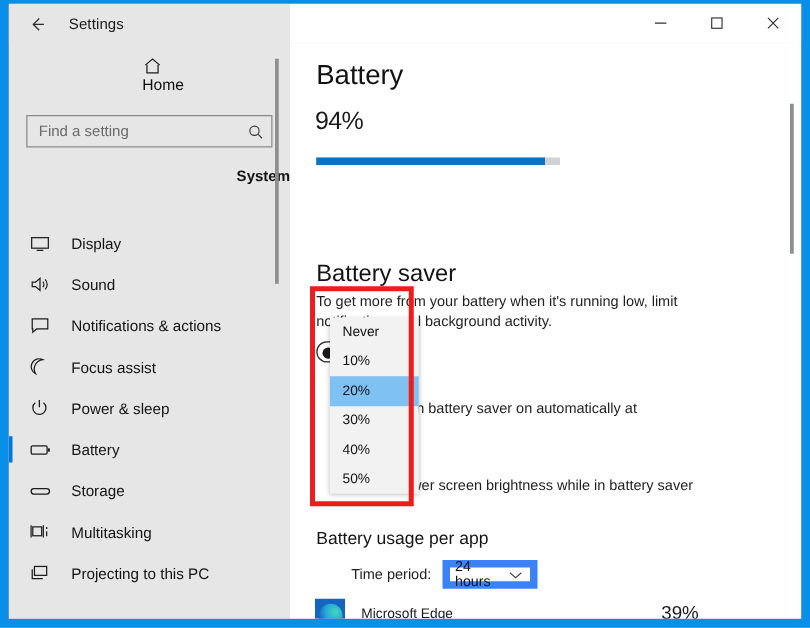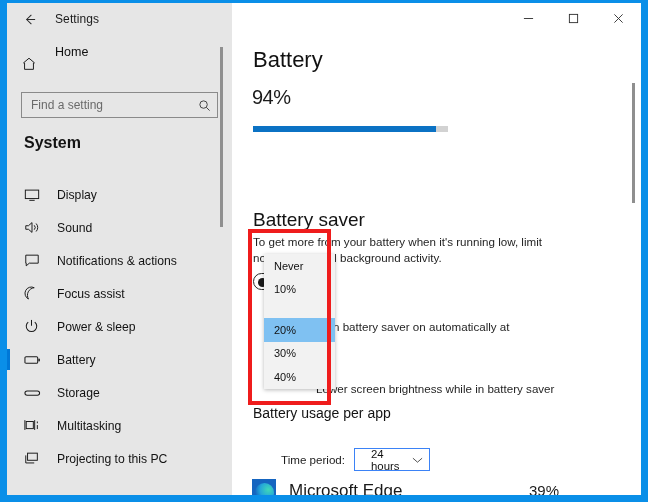--- a/index.html
+++ b/index.html
@@ -58,24 +58,25 @@
   .wbtn svg { display: block; }
 
   
   .sidebar {
     position: absolute;
     left: 0; top: 32px;
     width: 225px; height: 460px;
     background: #e6e6e6;
   }
   .home-row {
-    display: flex; 
+    display: flex; align-items: center;
     height: 38px;
     padding-left: 14px;
     margin-top: 10px;
+    flex-direction: column;
   }
   .home-row .ico { width: 26px; color: #1d1d1d; display:flex; align-items:center;}
   .home-row .lbl { font-size: 12.5px; color: #0f0f0f; margin-left: 8px; }
 
   .search-wrap {
     margin: 9px 14px 0 14px;
     height: 26px;
     border: 1px solid #8a8a8a;
     background: #e6e6e6;
     display: flex; align-items: center;
@@ -85,21 +86,21 @@
     flex: 1; border: 0; outline: 0;
     background: transparent;
     font-family: "Liberation Sans", sans-serif;
     font-size: 12px; color: #5d5d5d;
   }
   .search-wrap input::placeholder { color: #6a6a6a; }
   .search-ico { color: #3a3a3a; display: flex; align-items: center; }
 
   .group-title {
     margin: 16px 0 0 17px;
-    font-size: 16px; font-weight: bold; color: #141414;
+    font-size: 12px; font-weight: bold; color: #141414; text-align: right;
   }
 
   .nav {
     position: absolute;
     top: 143px; left: 0;
     width: 225px; height: 317px;
     overflow: hidden;
   }
   .nav-item {
     position: relative;
@@ -202,48 +203,48 @@
     width: 71px;
     background: #f2f2f2;
     box-shadow: 0 1px 4px rgba(0,0,0,.28);
   }
   .dd-item {
     height: 23.5px;
     display: flex; align-items: center;
     padding-left: 10px;
     font-size: 11px; color: #111;
   }
-  .dd-item.active { background: #7fc1f2; margin-top: 17px; }
+  .dd-item.active { background: #7fc1f2; }
   .dd-wrap {
     position: absolute; left: 241px; top: 226px;
     width: 83px; height: 176px;
   }
   .red-box {
     position: absolute; left: 0; top: 0;
     width: 83px; height: 176px;
     border: 4px solid #ef1c1c;
     pointer-events: none;
   }
 
   .usage-title {
-    position: absolute; left: 21px; top: 370px;
+    position: absolute; left: 21px; top: 387px;
     font-size: 14px; color: #131313; text-align: center;
   }
   .tp-row {
     position: absolute; left: 21px; top: 413px;
     display: flex; align-items: center;
   }
   .tp-lbl { font-size: 11.6px; color: #1d1d1d; margin-left: 28px; }
   .combo {
     margin-left: 9px;
     width: 76px; height: 23px;
-    border: 1px solid #3b82f6;
+    border: 6px solid #3b82f6;
     background: #fff;
     display: flex; align-items: center; justify-content: flex-start;
-    padding: 0 6px 0 16px;
+    padding: 0 6px 0 4px;
   }
   .combo .val { font-size: 11.4px; color: #111; }
   .combo .chev { color: #444; display: flex; align-items: center; }
 
   .app-row {
     position: absolute; left: 20px; top: 443px;
     width: 365px; height: 25px;
     display: flex; align-items: center;
   }
   .app-icon {
@@ -251,21 +252,21 @@
     background: #1565c0;
     position: relative; overflow: hidden;
     flex: none;
   }
   .app-icon .swirl {
     position: absolute; left: 3px; top: 4px;
     width: 19px; height: 19px;
     border-radius: 50%;
     background: radial-gradient(circle at 70% 35%, #3fd8b8 0%, #24a6d9 45%, #1565c0 75%);
   }
-  .app-name { font-size: 17px; color: #1a1a1a; margin-left: 13px; }
+  .app-name { font-size: 11px; color: #1a1a1a; margin-left: 13px; }
   .app-pct { position: absolute; left: 277px; font-size: 15px; color: #1a1a1a; }
 
   .main-sb-track {
     position: absolute; right: 6px; top: 20px;
     width: 3px; height: 420px;
   }
   .main-sb-thumb {
     position: absolute; left: 0; top: 28px;
     width: 3px; height: 120px;
     background: #8f8f8f;
@@ -493,18 +494,19 @@
       </div>
     </div>
 
     <div class="dd-wrap">
       <div class="dropdown" id="ddList">
           <div class="dd-item">Never</div>
           <div class="dd-item">10%</div>
           <div class="dd-item active">20%</div>
           <div class="dd-item">30%</div>
           <div class="dd-item">40%</div>
+          <div class="dd-item">50%</div>
         </div>
       <div class="red-box"></div>
     </div>
 
   </div>
 </div>
 
 </body></html>

